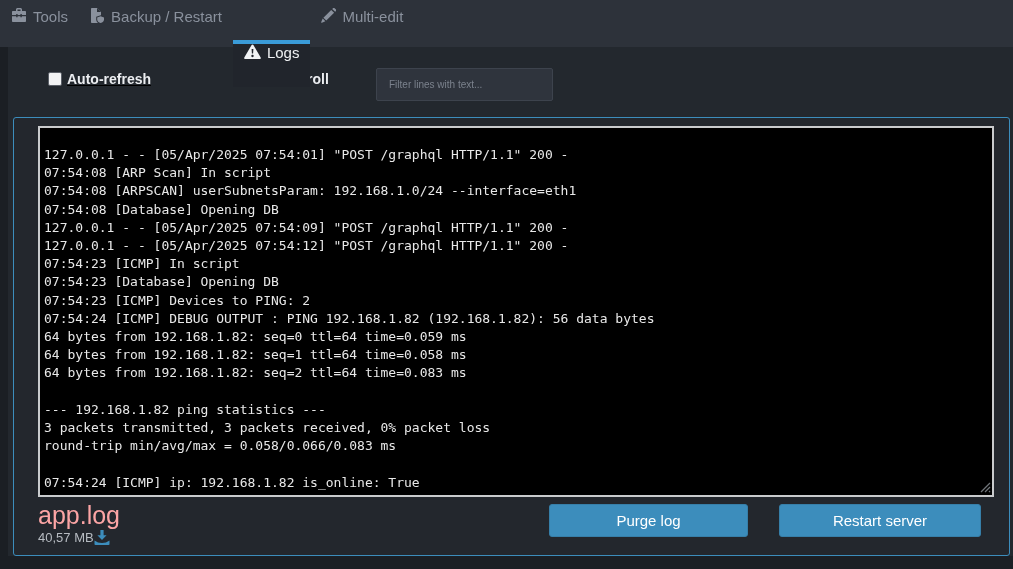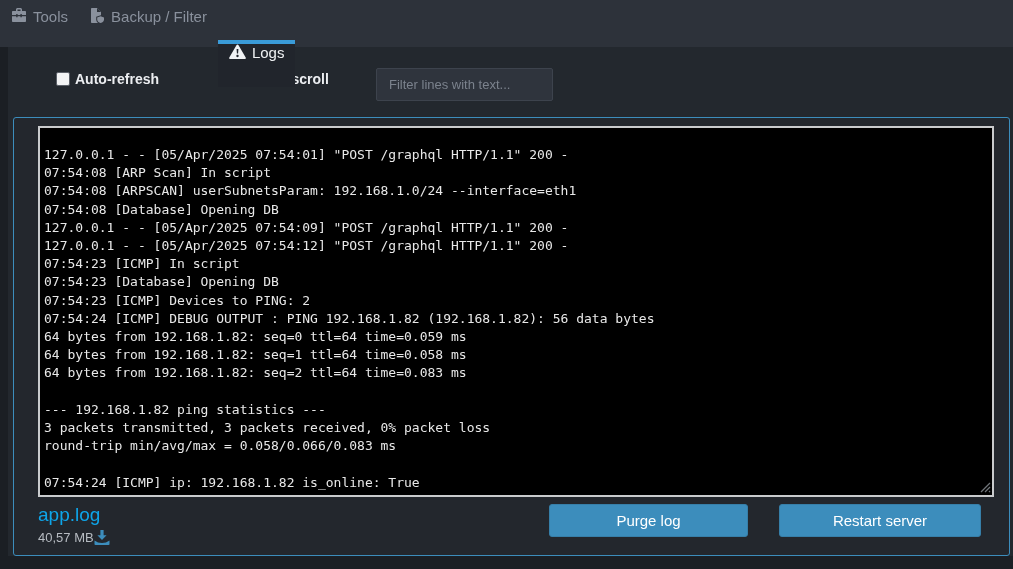--- a/index.html
+++ b/index.html
@@ -39,37 +39,37 @@
     background:#23282e;
     z-index:1;
   }
 
   
   .ctrl-group {
     position:absolute; top:24px;
     display:flex; align-items:center; gap:5px;
     cursor:pointer;
   }
-  .ctrl-autorefresh { left:48px; }
+  .ctrl-autorefresh { left:40px;text-decoration:underline; }
   .ctrl-autoscroll  { left:228px; }
   .cb {
     width:14px; height:14px; border-radius:2px;
     display:inline-flex; align-items:center; justify-content:center;
     flex:0 0 auto;
   }
   .cb.unchecked { background:#f2f3f4; border:1px solid #5b6068; }
   .cb.checked   { background:#2a81dd; border:1px solid #2a81dd; }
   .ctrl-label { font-size:14px; font-weight:600; color:#eceef1; }
 
   .filter-input {
     position:absolute; left:368px; top:21px; width:177px; height:33px;
     background:#2f343d;
     border:1px solid #3d434d;
     border-radius:2px;
-    color:#c7ccd3; font-size:13px; font-family:"Liberation Sans", sans-serif;
+    color:#c7ccd3; font-size:10px; font-family:"Liberation Sans", sans-serif;
     padding:0 12px; outline:none;
   }
   .filter-input::placeholder { color:#7b828d; }
 
   
   .panel {
     position:absolute; left:5px; top:70px; right:3px; bottom:0;
     border:1px solid #3c8dbc;
     border-radius:3px;
     background:#23272d;
@@ -88,21 +88,21 @@
     resize:none; outline:none; overflow:hidden;
     white-space:pre; display:block;
   }
   .grip {
     position:absolute; right:3px; bottom:4px;
     pointer-events:auto; cursor:nwse-resize;
   }
 
   
   .file-info { position:absolute; left:24px; top:385px; }
-  .file-name { font-size:19px; color:#0ea5e9; line-height:24px; }
+  .file-name { font-size:25px; color:#fca5a5; line-height:24px; }
   .file-size-row { display:flex; align-items:center; margin-top:3px; }
   .file-size { font-size:13px; color:#b6bbc1; }
   .dl-icon { display:inline-flex; cursor:pointer; }
 
   .btn {
     position:absolute; top:386px; height:33px;
     background:#3c8dbc; border:1px solid #367fa9; border-radius:3px;
     color:#fff; font-size:15px; font-family:"Liberation Sans", sans-serif;
     cursor:pointer;
   }
@@ -124,33 +124,41 @@
 
   <div class="tab">
     <span class="ticon">
       <svg width="15" height="16" viewBox="0 0 15 16">
         <path fill="currentColor" d="M2 0h6l4 4v10.2c0 .4-.3.8-.8.8H2.8c-.5 0-.8-.4-.8-.8V.8C2 .4 2.3 0 2.8 0z" transform="translate(-1,0)"></path>
         <path fill="#2d323a" d="M7 0l4 4H7z"></path>
         <path fill="#2d323a" d="M10.6 7.2l4.4 1.5v2.8c0 2.4-1.9 4-4.4 4.5-2.5-.5-4.4-2.1-4.4-4.5V8.7z"></path>
         <path fill="currentColor" d="M10.6 8.3l3.4 1.1v2.1c0 1.8-1.4 3-3.4 3.5-2-.5-3.4-1.7-3.4-3.5V9.4z"></path>
       </svg>
     </span>
-    <span>Backup / Filter</span>
+    <span>Backup / Restart</span>
   </div>
 
   <div class="tab active">
     <span class="ticon">
       <svg width="17" height="15" viewBox="0 0 17 15">
         <path fill="currentColor" d="M7.6 1c.4-.7 1.4-.7 1.8 0l7.3 12.5c.4.7-.1 1.5-.9 1.5H1.2c-.8 0-1.3-.8-.9-1.5z"></path>
         <path fill="#21252c" d="M7.6 5h1.8l-.3 4.6H7.9zM8.5 10.8c.7 0 1.2.5 1.2 1.2s-.5 1.2-1.2 1.2-1.2-.5-1.2-1.2.5-1.2 1.2-1.2z"></path>
       </svg>
     </span>
     <span>Logs</span>
   </div>
 
+  <div class="tab">
+    <span class="ticon">
+      <svg width="15" height="15" viewBox="0 0 15 15">
+        <path fill="currentColor" d="M11.2.9l2.9 2.9 1-1c.3-.3.3-.8 0-1.1L13.3.1c-.3-.3-.8-.3-1.1 0zM10.2 1.9L2.4 9.7l2.9 2.9 7.8-7.8zM1.7 10.6L.2 14.1c-.1.4.2.8.7.7l3.5-1.5z"></path>
+      </svg>
+    </span>
+    <span>Multi-edit</span>
+  </div>
 </nav>
 
 <main class="content">
 
   <div class="ctrl-group ctrl-autorefresh">
     <span class="cb unchecked"></span>
     <span class="ctrl-label">Auto-refresh</span>
   </div>
 
   <div class="ctrl-group ctrl-autoscroll">

